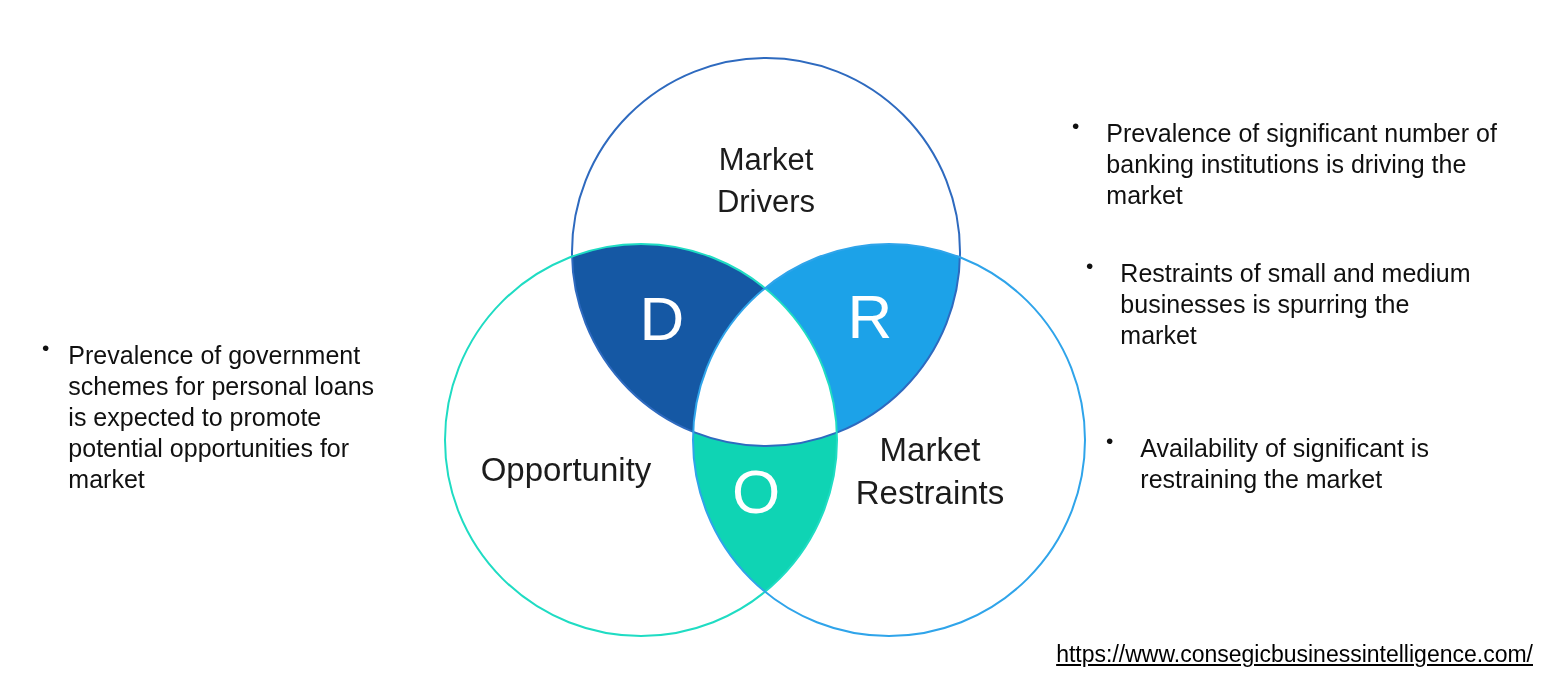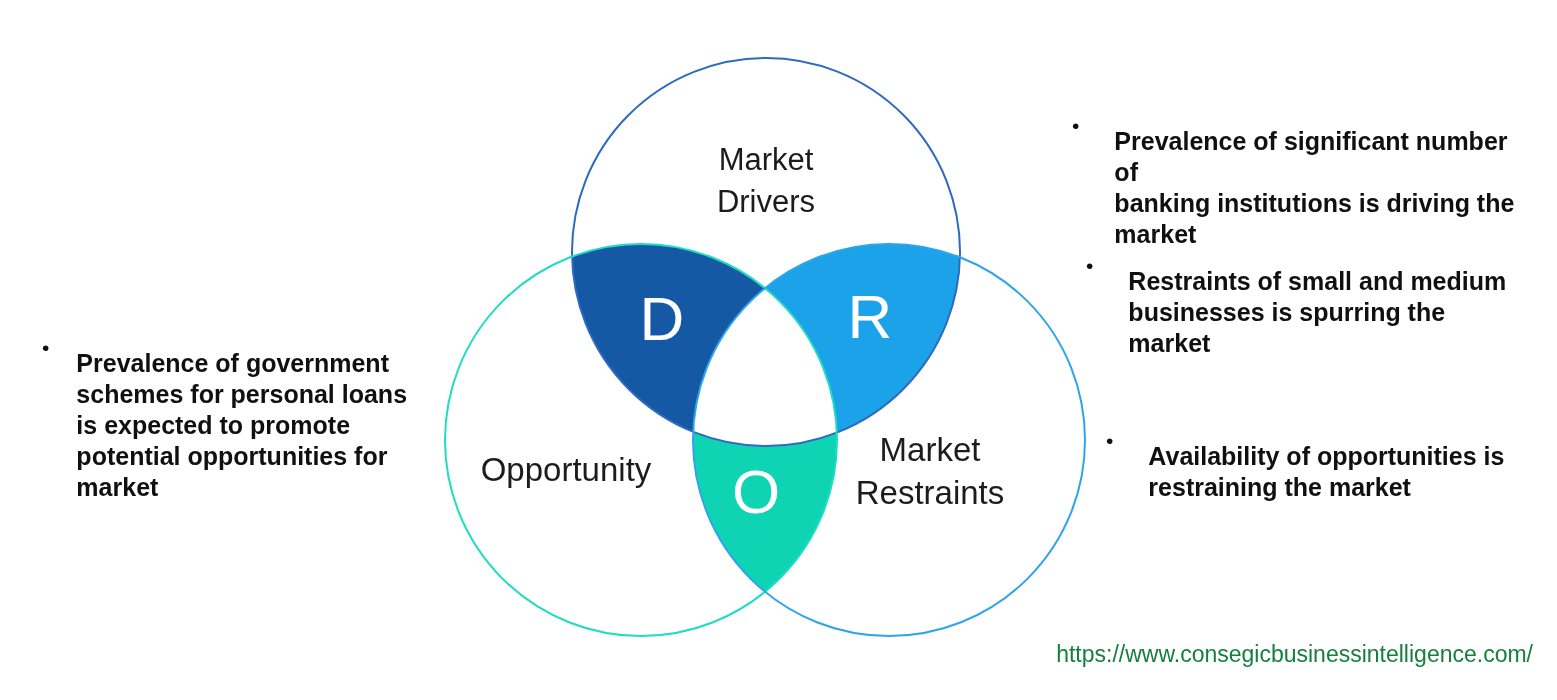--- a/index.html
+++ b/index.html
@@ -45,33 +45,34 @@
     font-size:25px;
     line-height:31px;
   }
   .note .marker {
     flex:0 0 auto;
     font-size:21px;
     line-height:31px;
   }
   .note-l .marker { margin-right:11px; }
   .note-r .marker { margin-right:19px; }
-  .note p { margin:16px; white-space:pre-line;font-weight:bold; }
+  .note p { margin:8px; white-space:pre-line; }
 
   .note-left1  { left:42px;   top:332px; width:410px; }
   .note-right1 { left:1072px; top:110px; width:482px; }
   .note-right2 { left:1086px; top:250px; width:460px; }
   .note-right3 { left:1106px; top:425px; width:445px; }
 
   .source-url {
     position:absolute;
     top:641px;
     right:24px;
     font-size:23px;
-    color:#15803d;
+    color:#000000;
+    text-decoration:underline;
   }
 </style>
 </head>
 <body>
 
 <div class="canvas">
 
   <svg class="venn-svg" viewBox="0 0 1557 700">
     <defs>
       <clipPath id="clipTop">
@@ -137,19 +138,19 @@
 
   <div class="note note-r note-right2">
     <span class="marker">•</span>
     <p>Restraints of small and medium
 businesses is spurring the
 market</p>
   </div>
 
   <div class="note note-r note-right3">
     <span class="marker">•</span>
-    <p>Availability of opportunities is
+    <p>Availability of significant is
 restraining the market</p>
   </div>
 
   <div class="source-url">https://www.consegicbusinessintelligence.com/</div>
 
 </div>
 
 </body></html>

